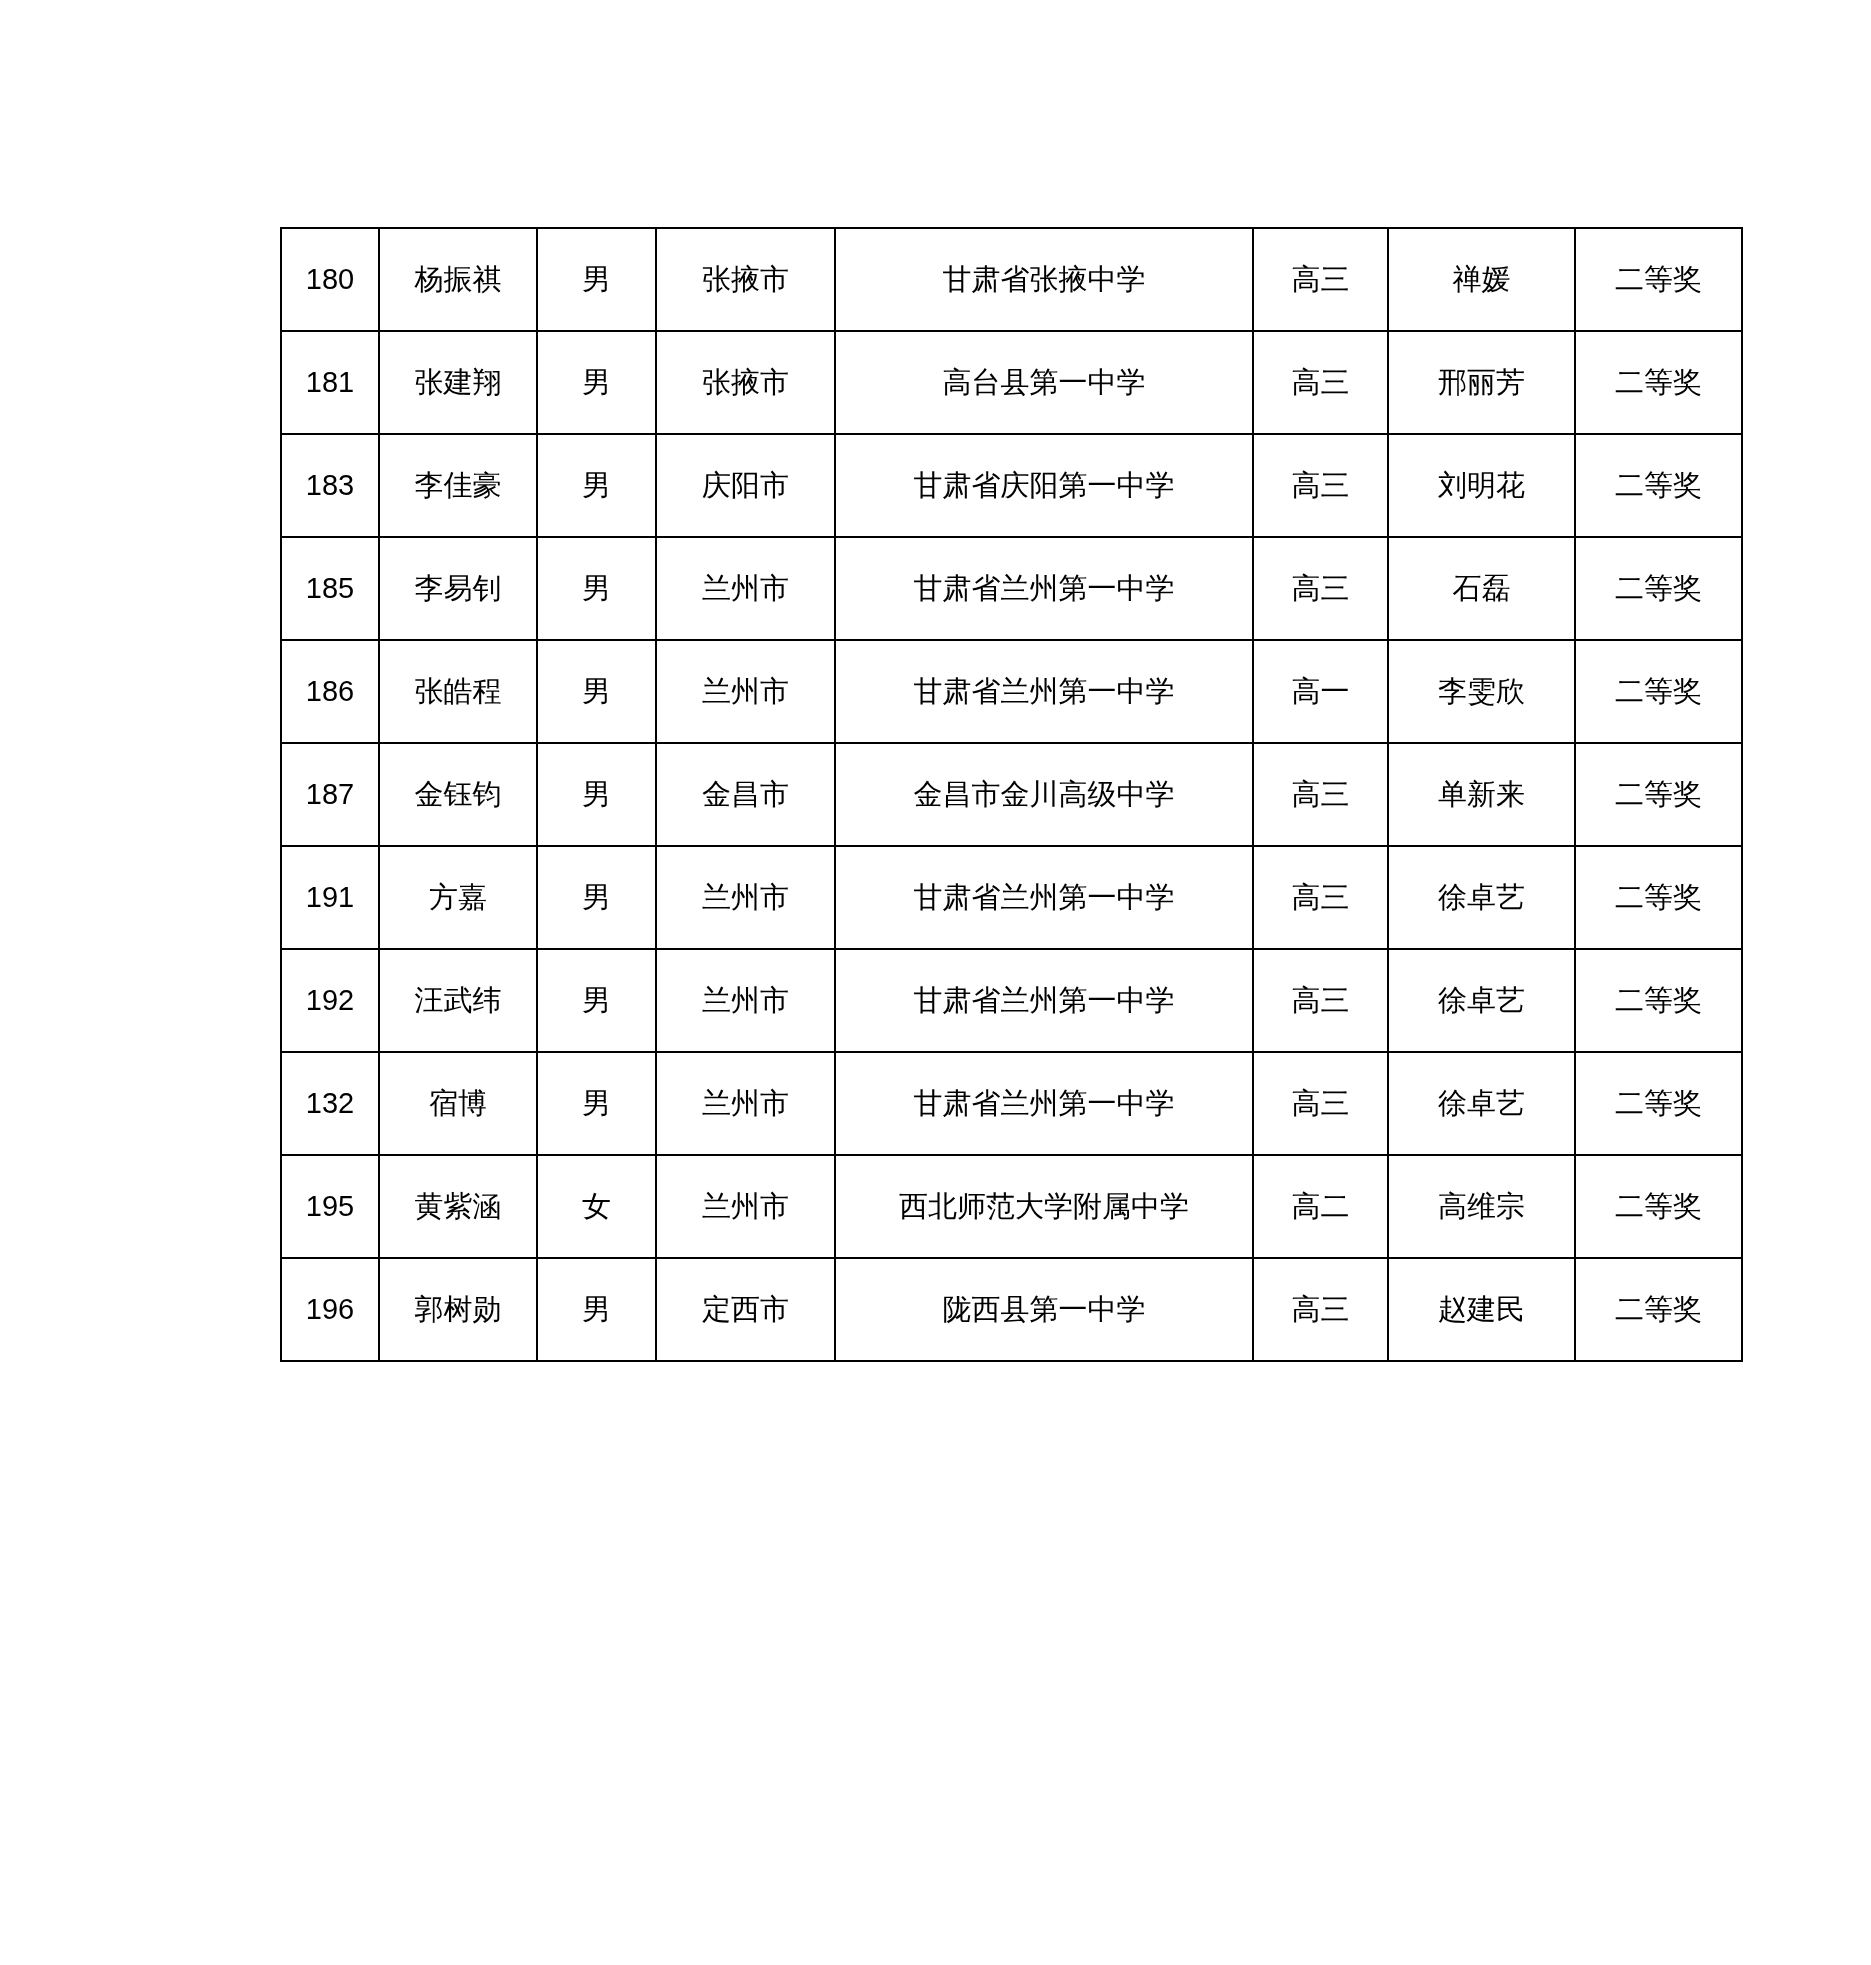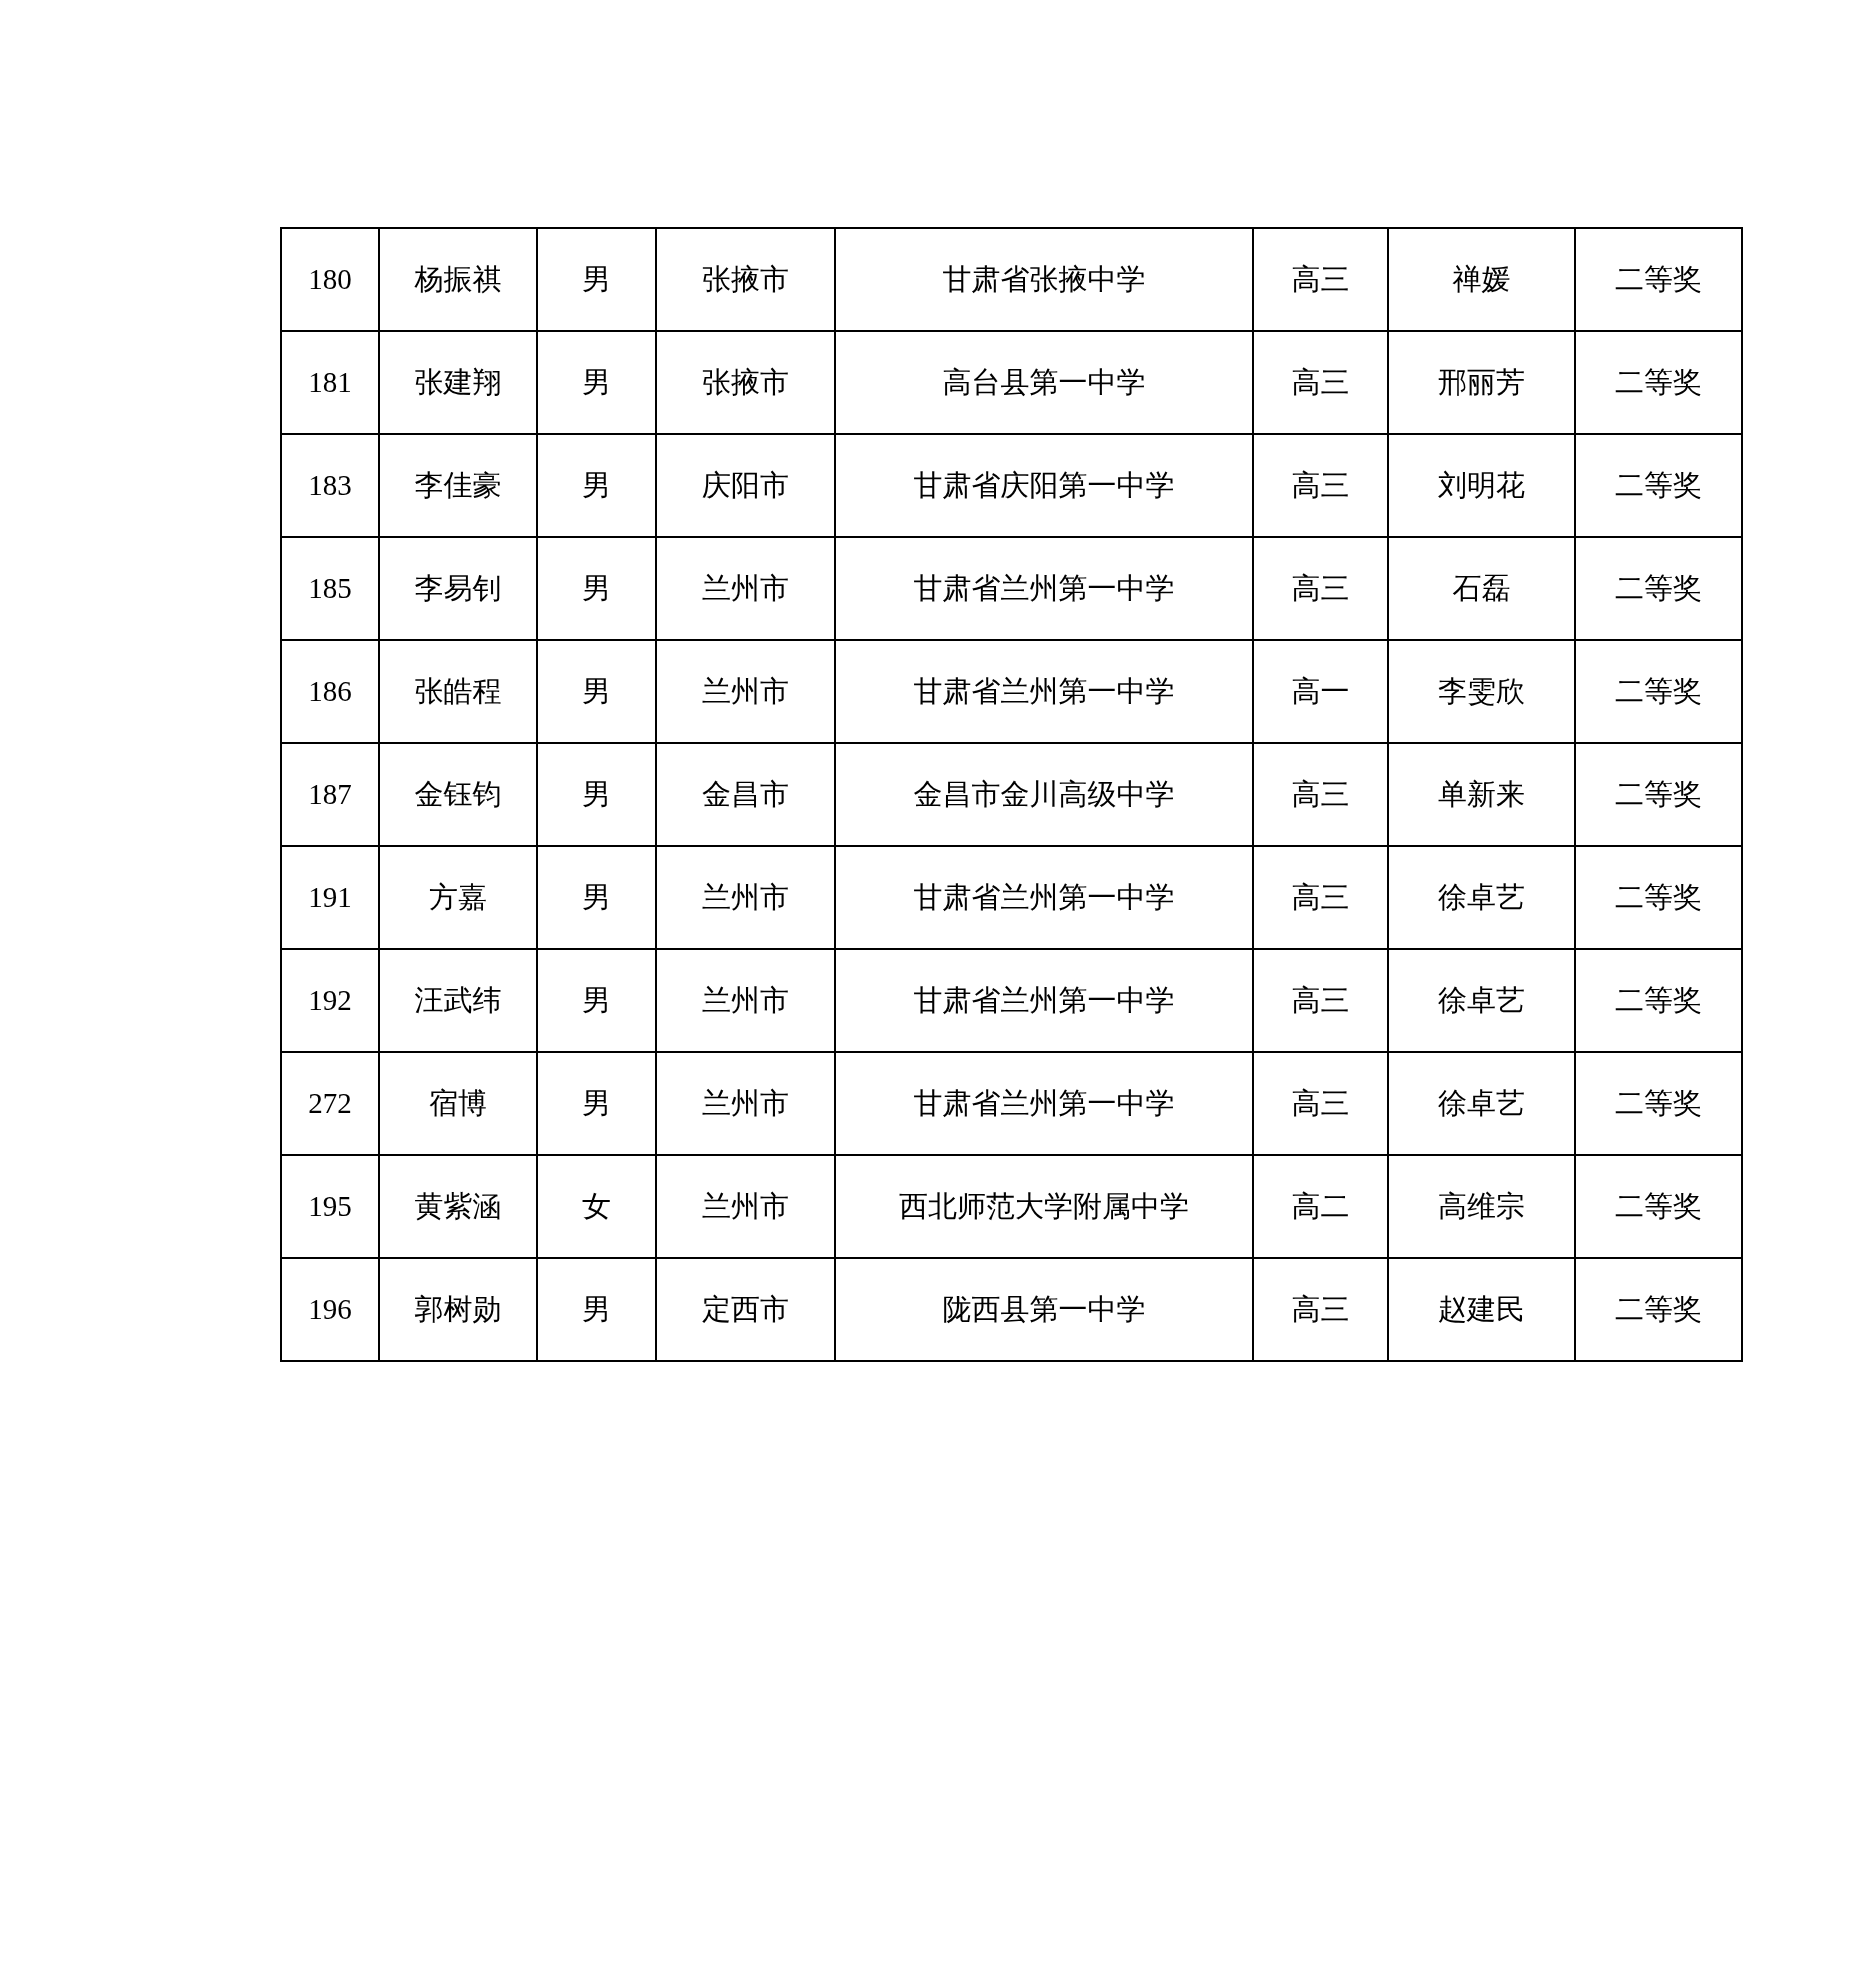--- a/index.html
+++ b/index.html
@@ -34,21 +34,21 @@
     height: 101px;
     text-align: center;
     vertical-align: middle;
     font-size: 29px;
     line-height: 1;
     padding: 0;
     white-space: nowrap;
     overflow: hidden;
   }
   td.num {
-    font-family: Liberation Serif, serif;
+    font-family: Liberation Sans, sans-serif;
     font-size: 31px;
   }
   col.c-num { width: 98px; }
   col.c-name { width: 158px; }
   col.c-gender { width: 119px; }
   col.c-city { width: 179px; }
   col.c-school { width: 418px; }
   col.c-grade { width: 135px; }
   col.c-teacher { width: 187px; }
   col.c-award { width: 167px; }
@@ -156,21 +156,21 @@
     <td>汪武纬</td>
     <td>男</td>
     <td>兰州市</td>
     <td>甘肃省兰州第一中学</td>
     <td>高三</td>
     <td>徐卓艺</td>
     <td>二等奖</td>
   </tr>
 
   <tr>
-    <td class="num">272</td>
+    <td class="num">132</td>
     <td>宿博</td>
     <td>男</td>
     <td>兰州市</td>
     <td>甘肃省兰州第一中学</td>
     <td>高三</td>
     <td>徐卓艺</td>
     <td>二等奖</td>
   </tr>
 
 

